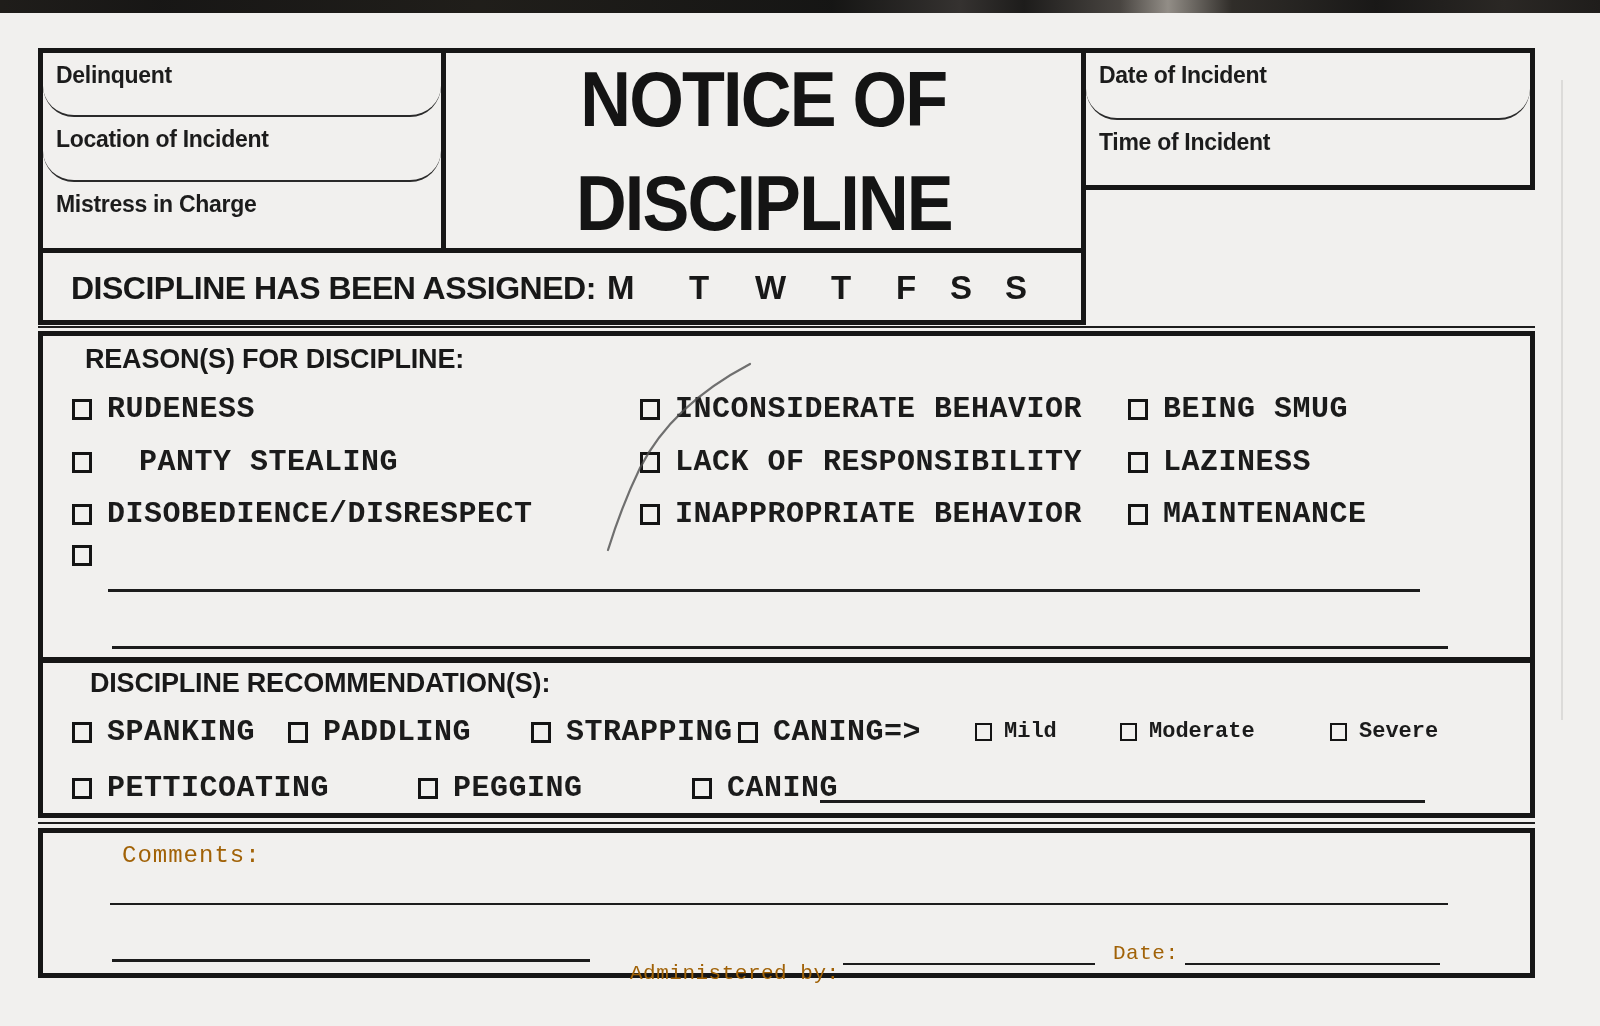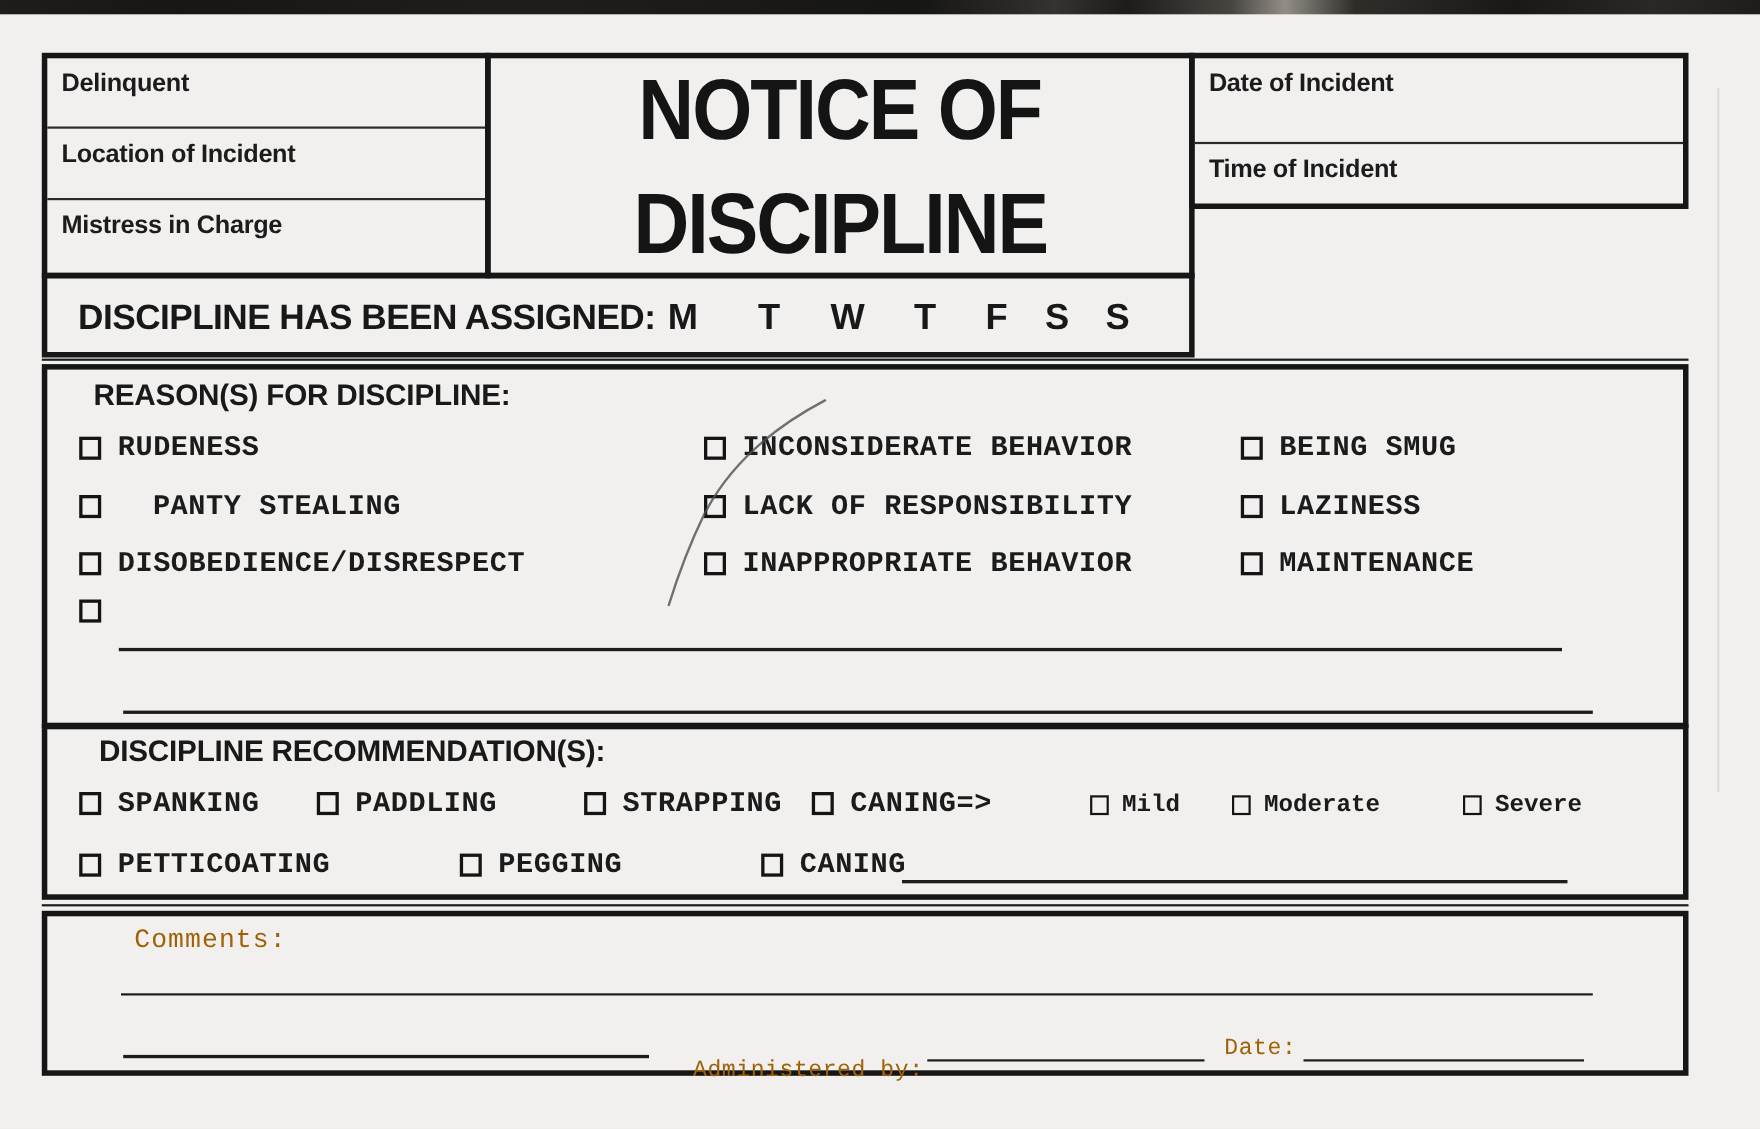--- a/index.html
+++ b/index.html
@@ -12,38 +12,38 @@
     opacity:.95;}
   .scan-vline{position:absolute;left:1561px;top:80px;width:2px;height:640px;background:rgba(110,110,110,.16);}
 
   
   .bx{position:absolute;box-sizing:border-box;border:5px solid #161616;background:transparent;}
   .thin{position:absolute;background:#1d1d1d;}
 
   
   .flabel{font-weight:700;font-size:23px;letter-spacing:-.3px;color:#1c1c1c;display:block;padding:9px 0 0 13px;white-space:nowrap;}
   .hrow{box-sizing:border-box;}
-  .hrow.div{border-bottom:2px solid #2a2a2a;}
+  .hrow.div{border-bottom:2px solid #2a2a2a;border-radius:31px;}
 
   
   .titlebox{display:flex;flex-direction:column;align-items:center;justify-content:center;gap:26px;}
   .title-line{font-weight:700;font-size:78px;line-height:1;letter-spacing:-2px;color:#141414;
     transform:scaleX(.9);transform-origin:center;white-space:nowrap;}
 
   
   .arow-label{position:absolute;font-weight:700;font-size:32px;letter-spacing:-.5px;color:#181818;white-space:nowrap;}
   .day{position:absolute;font-weight:700;font-size:33px;color:#181818;}
 
   
   .shead{position:absolute;font-weight:700;font-size:27px;letter-spacing:-.2px;color:#191919;white-space:nowrap;}
 
   
   .ci{position:absolute;display:flex;align-items:center;gap:15px;}
   .cb{width:20px;height:21px;border:3px solid #141414;box-sizing:border-box;flex:none;background:transparent;}
-  .lb{font-family:"Liberation Mono",monospace;font-weight:700;font-size:26px;letter-spacing:.5px;color:#1b1b1b;white-space:nowrap;}
+  .lb{font-family:"Liberation Mono",monospace;font-weight:700;font-size:30px;letter-spacing:.5px;color:#1b1b1b;white-space:nowrap;}
   .ci.sm{gap:12px;}
   .ci.sm .cb{width:17px;height:18px;border-width:2.5px;}
   .ci.sm .lb{font-size:22px;font-weight:700;letter-spacing:0;}
   .cb.lone{position:absolute;}
 
   
   .ln{position:absolute;background:#1c1c1c;height:3px;}
 
   
   .mono{position:absolute;font-family:"Liberation Mono",monospace;font-weight:400;font-size:24px;color:#a16207;white-space:nowrap;letter-spacing:1px;}
@@ -70,21 +70,21 @@
       <span class="flabel">Mistress in Charge</span>
     </div>
   </div>
 
   <div class="bx titlebox" style="left:441px;top:48px;width:645px;height:205px;">
     <div class="title-line">NOTICE OF</div>
     <div class="title-line">DISCIPLINE</div>
   </div>
 
   <div class="bx" style="left:1081px;top:48px;width:454px;height:142px;">
-    <div class="hrow div" style="height:78px;">
+    <div class="hrow div" style="height:67px;">
       <span class="flabel">Date of Incident</span>
     </div>
     <div class="hrow" style="height:60px;">
       <span class="flabel">Time of Incident</span>
     </div>
   </div>
 
   <div class="bx" style="left:38px;top:248px;width:1048px;height:77px;">
     <span class="arow-label" style="left:28px;top:17px;">DISCIPLINE HAS BEEN ASSIGNED:</span>
     <span class="day" style="left:564px;top:16px;">M</span>
@@ -156,21 +156,21 @@
     </div>
   <div class="ci" style="left:496px;top:715px;padding-left:35px;">
       <span class="cb"></span>
       <span class="lb">STRAPPING</span>
     </div>
   <div class="ci" style="left:738px;top:715px;">
       <span class="cb"></span>
       <span class="lb">CANING=&gt;</span>
     </div>
 
-  <div class="ci sm" style="left:975px;top:719px;margin-left:16px;">
+  <div class="ci sm" style="left:975px;top:719px;">
       <span class="cb"></span>
       <span class="lb">Mild</span>
     </div>
   <div class="ci sm" style="left:1120px;top:719px;">
       <span class="cb"></span>
       <span class="lb">Moderate</span>
     </div>
   <div class="ci sm" style="left:1330px;top:719px;">
       <span class="cb"></span>
       <span class="lb">Severe</span>

